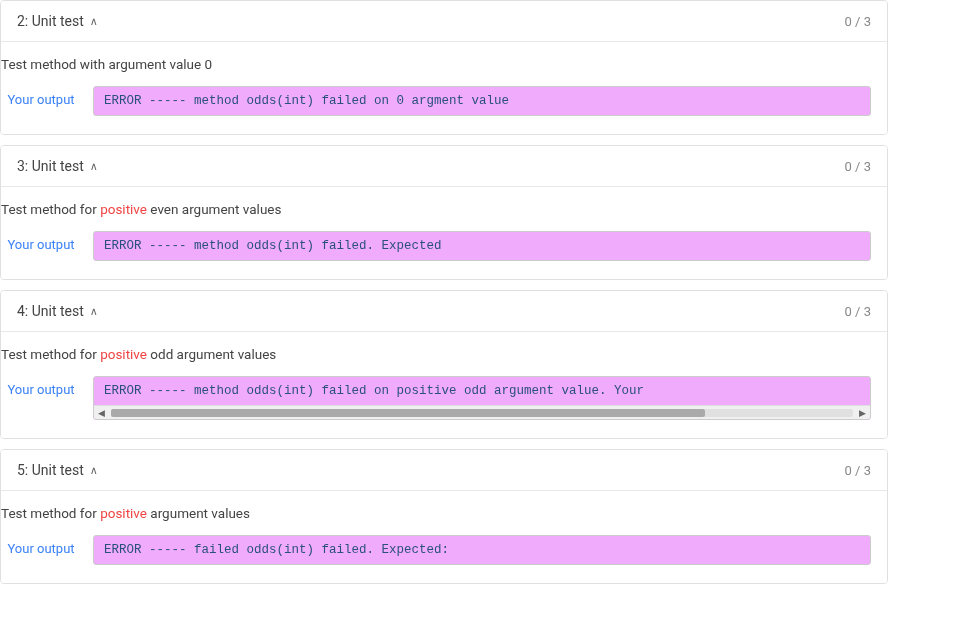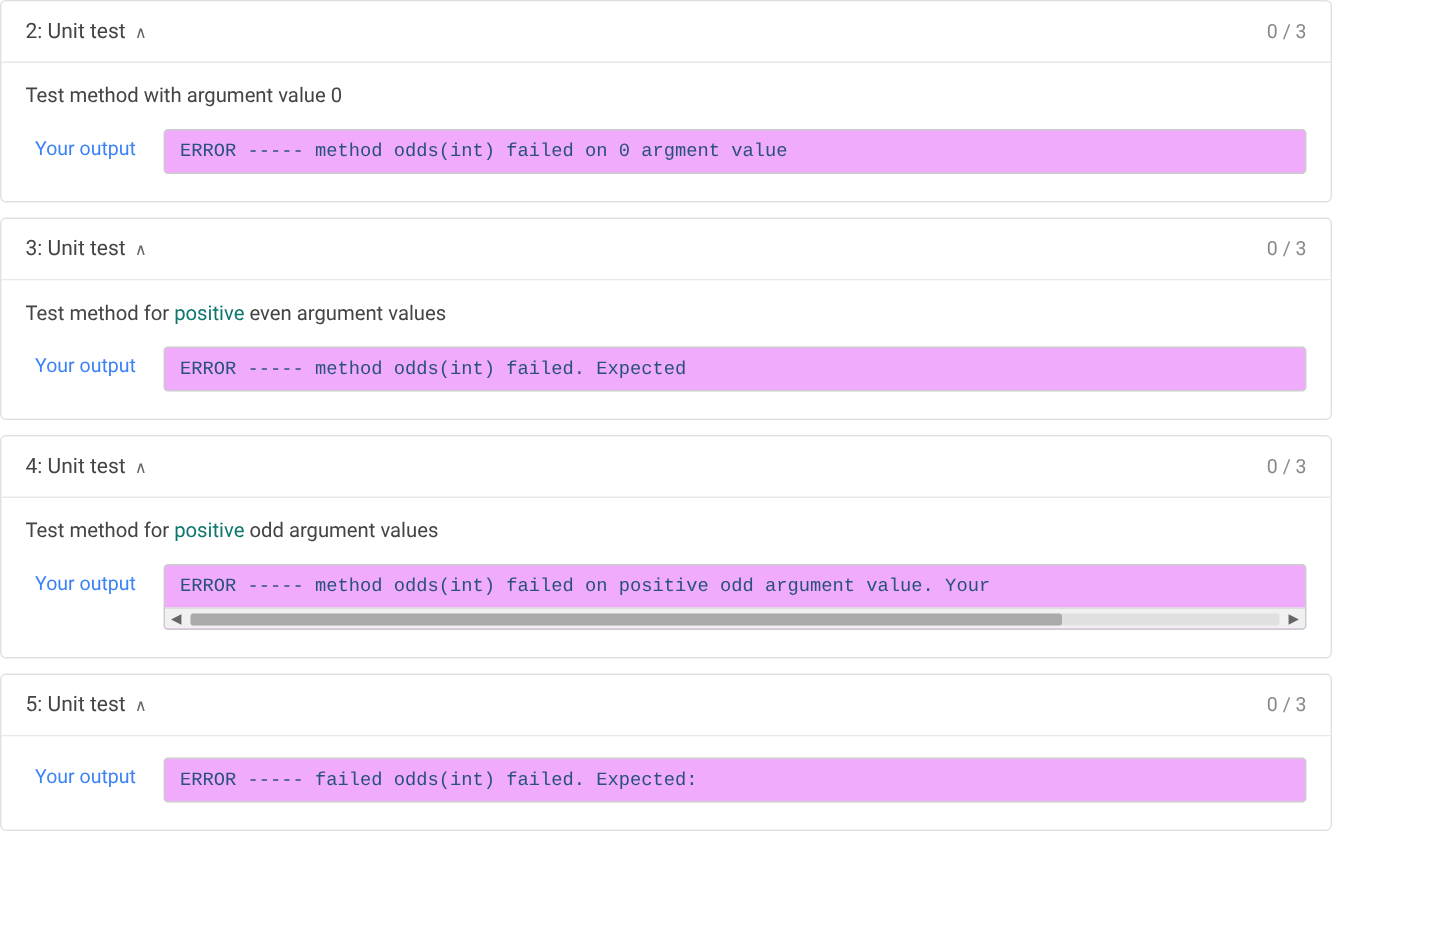--- a/index.html
+++ b/index.html
@@ -38,30 +38,30 @@
     }
     .section-title .chevron {
       font-size: 11px;
       color: #666;
     }
     .section-score {
       font-size: 13px;
       color: #888;
     }
     .section-body {
-      padding: 14px 16px 18px 16px;
+      padding: 14px 16px 18px 0;
       background: #fff;
     }
     .test-description {
       font-size: 13.5px;
       color: #444;
       margin-bottom: 14px;
     }
     .test-description .highlight {
-      color: #0f766e;
+      color: #ef4444;
       text-align: right;
     }
     .output-row {
       display: flex;
       align-items: flex-start;
       gap: 12px;
     }
     .output-label {
       font-size: 13px;
       color: #3b82f6;
@@ -182,20 +182,21 @@
           </div>
         </div>
       </div>
     </div>
     <div class="section">
       <div class="section-header">
         <span class="section-title">5: Unit test <span class="chevron">∧</span></span>
         <span class="section-score">0 / 3</span>
       </div>
       <div class="section-body">
+        <div class="test-description">Test method for <span class="highlight">positive</span> argument values</div>
         <div class="output-row">
           <div class="output-label">Your output</div>
           <div class="output-box">
             <div class="output-box-inner">ERROR ----- failed odds(int) failed. Expected:</div>
           </div>
         </div>
       </div>
     </div>
   </div>
 

